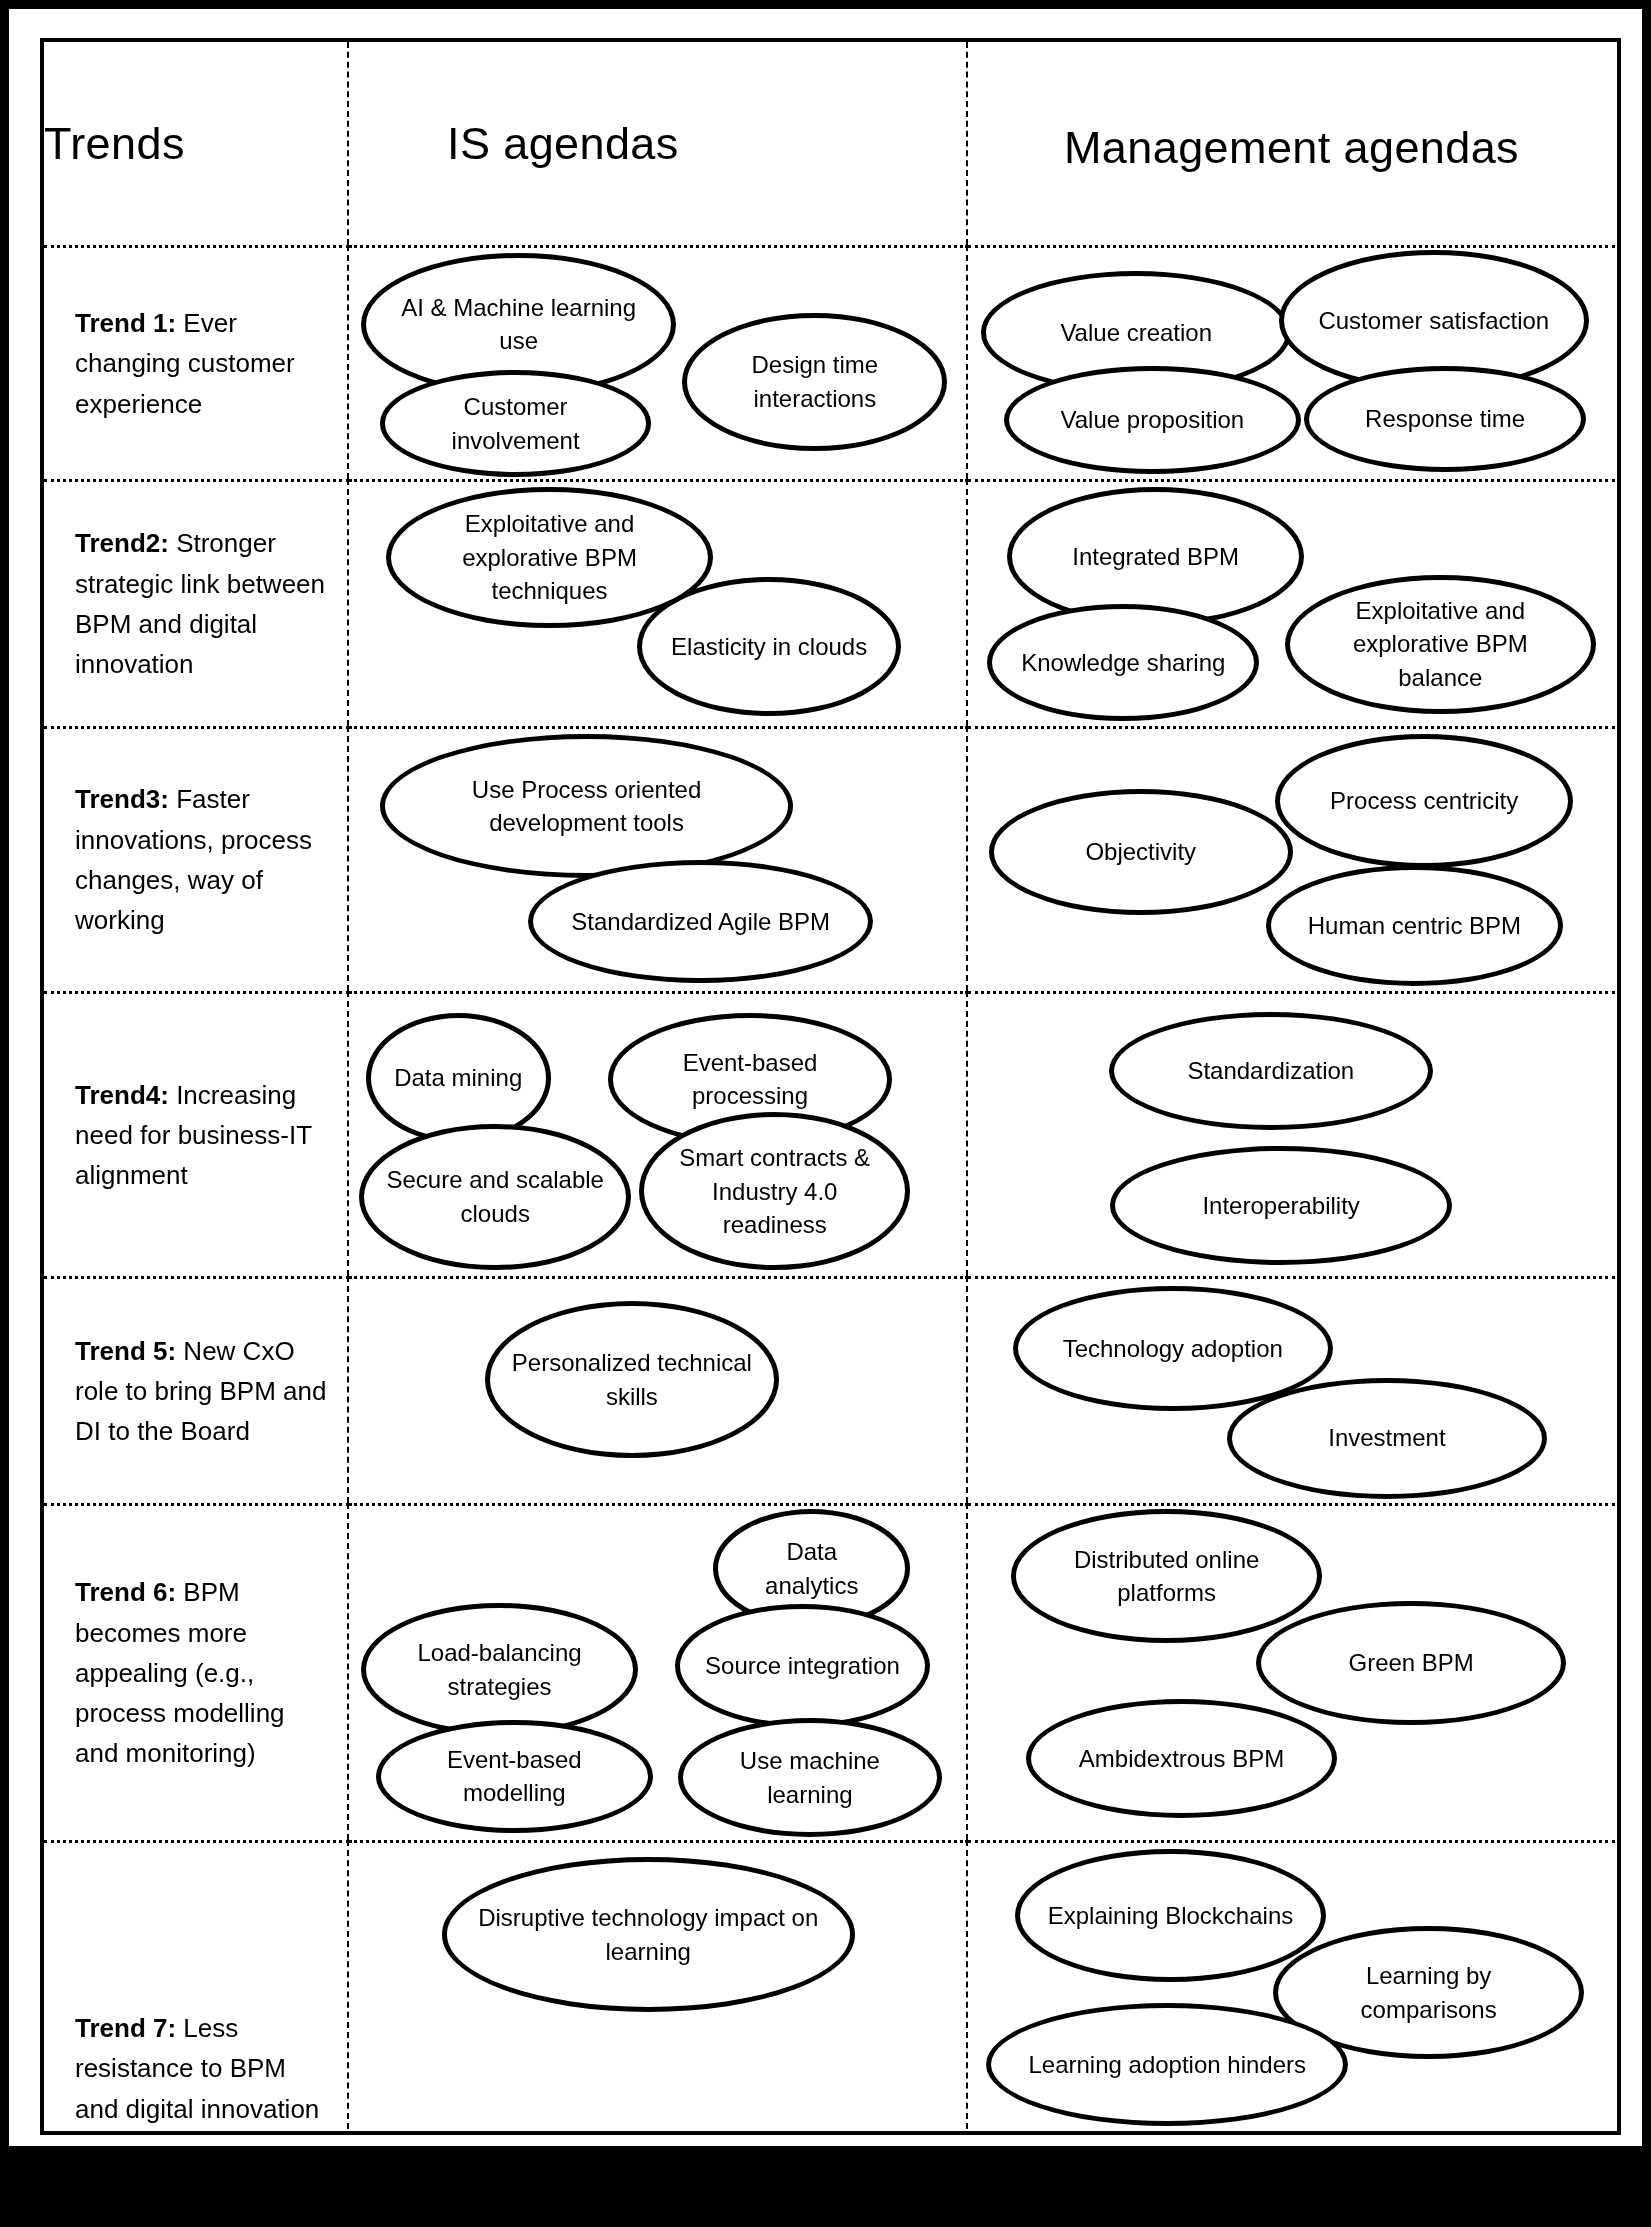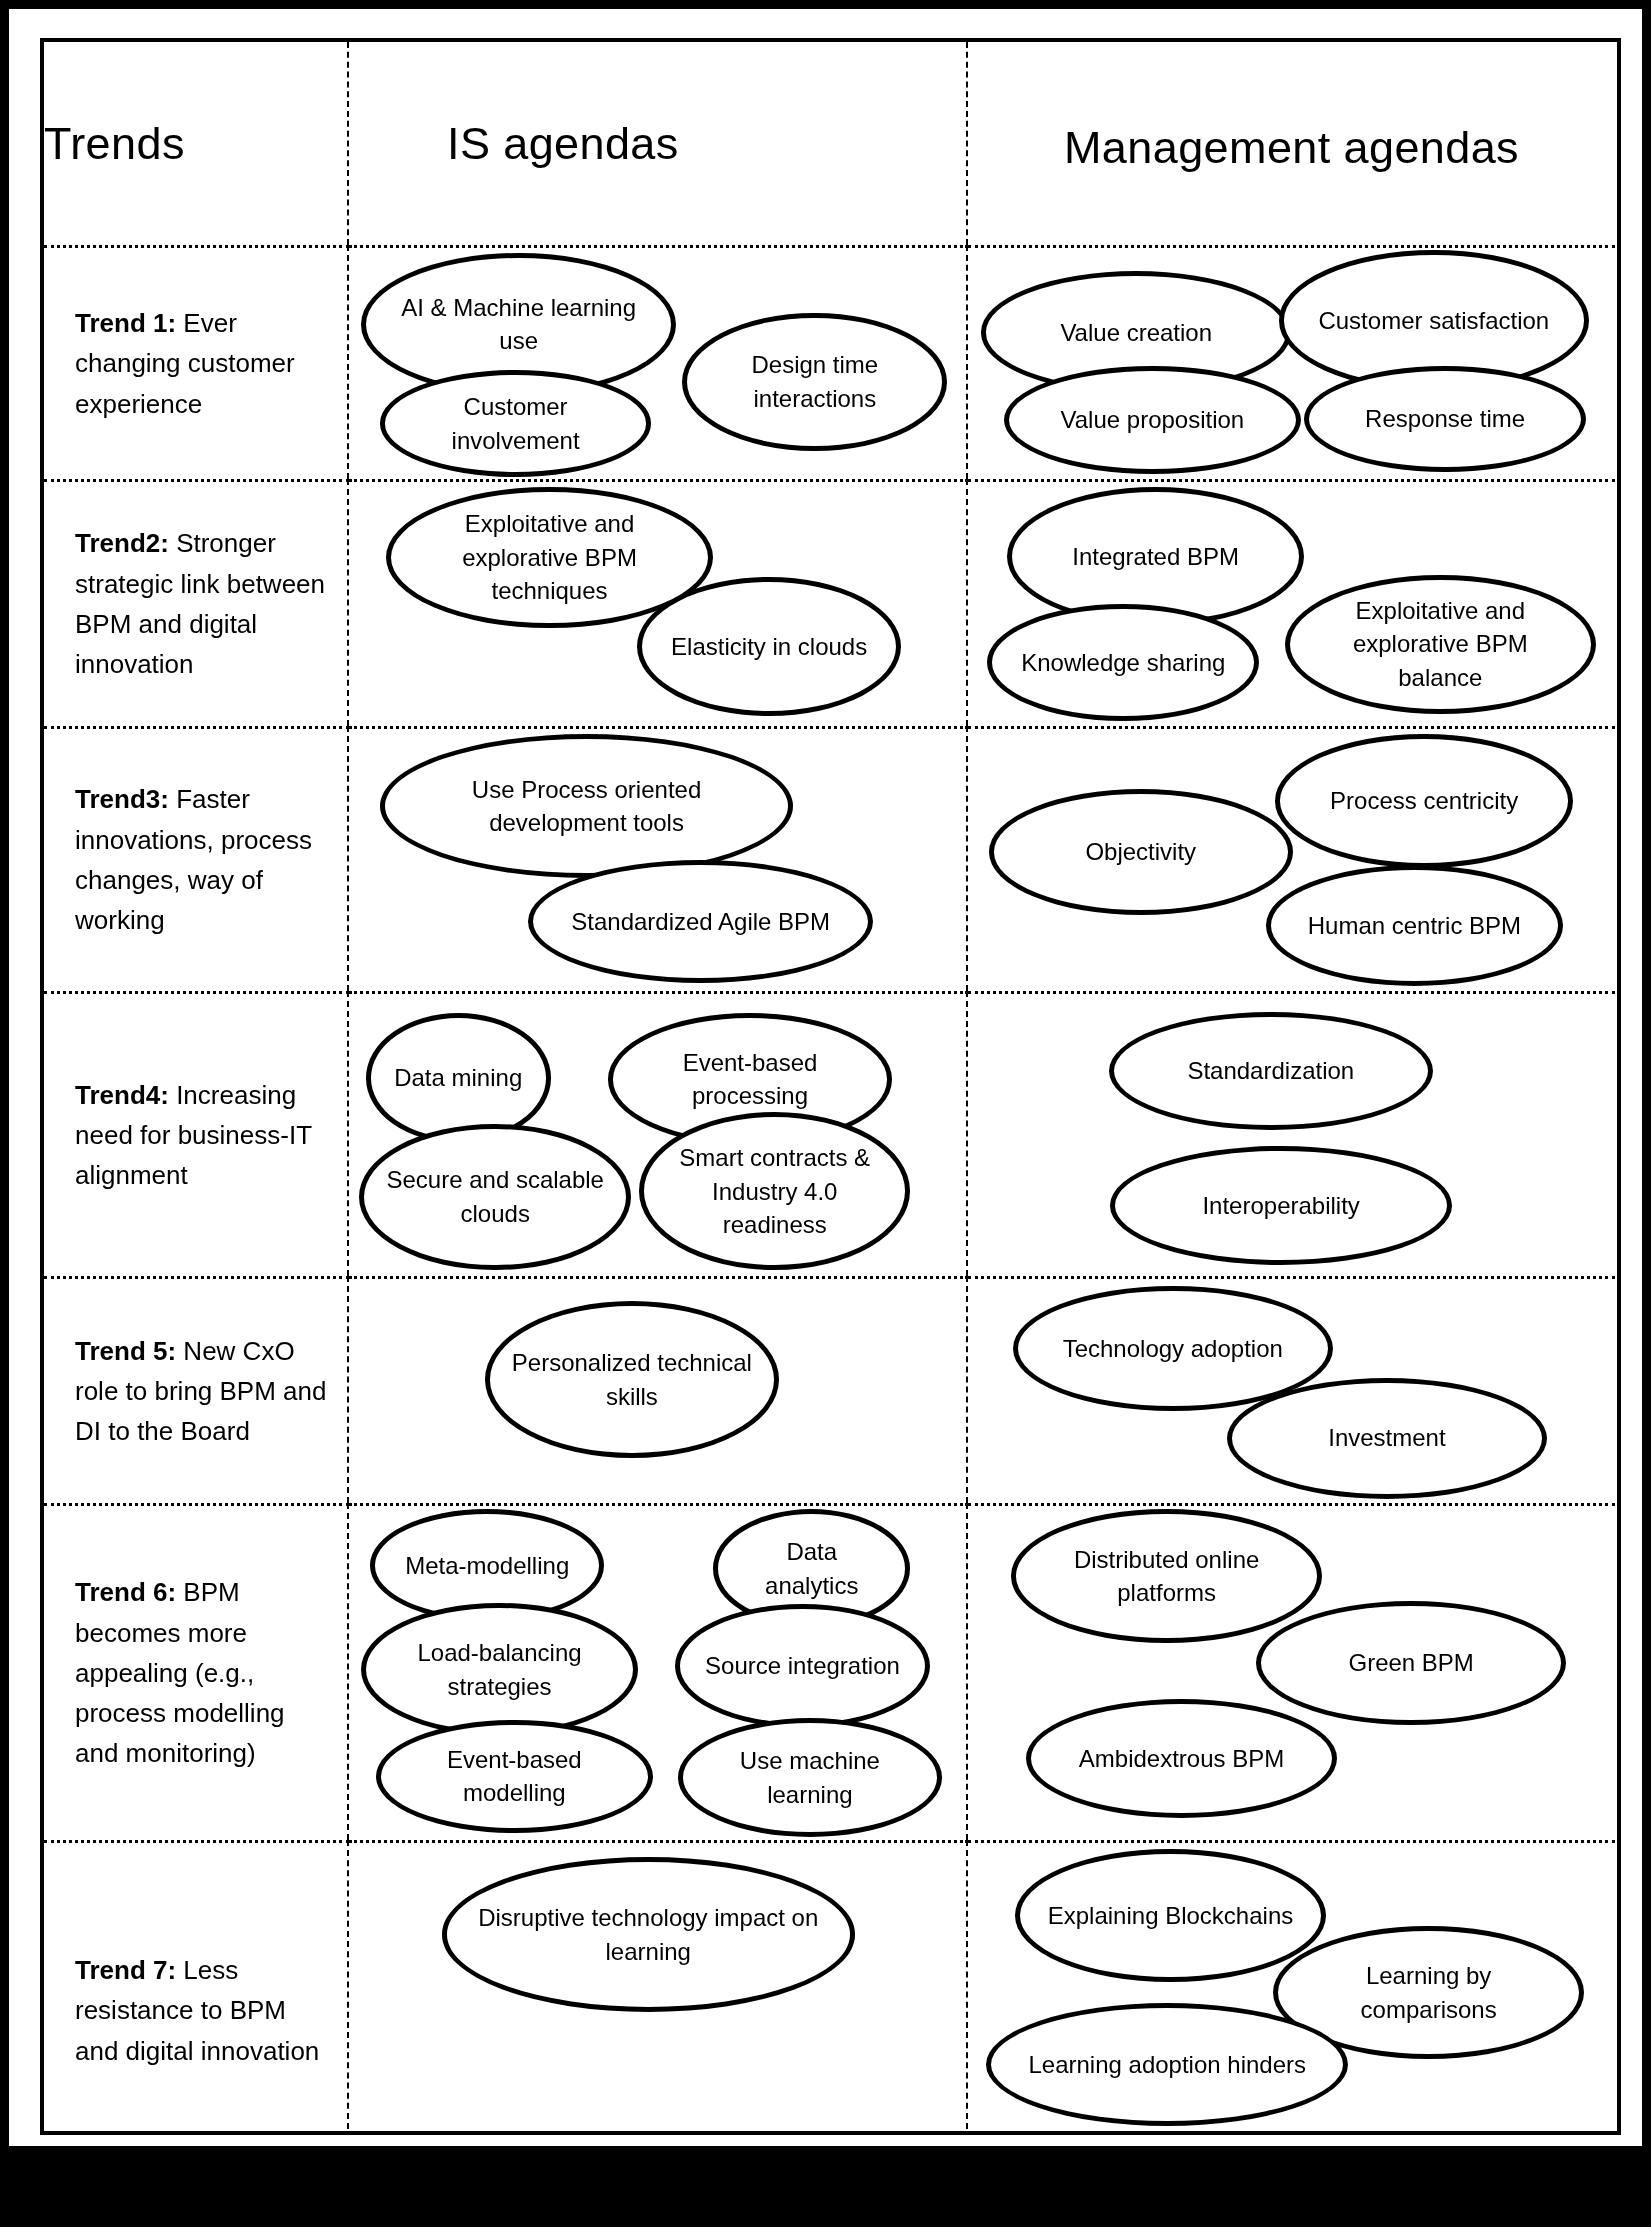--- a/index.html
+++ b/index.html
@@ -169,23 +169,20 @@
             </div>
           <div class="ellipse" style="left:40%;top:44%;width:49.5%;height:54%">
               <span>Investment</span>
             </div>
         </div>
 
         <div class="cell vline hline trend-cell">
           <div><b>Trend 6:</b><span> BPM becomes more appealing (e.g., process modelling and monitoring)</span></div>
         </div>
         <div class="cell vline hline">
-          <div class="ellipse" style="left:3.4%;top:1%;width:38%;height:33.8%">
-              <span>Meta-modelling</span>
-            </div>
           <div class="ellipse" style="left:59%;top:1%;width:32%;height:35.6%">
               <span>Data analytics</span>
             </div>
           <div class="ellipse" style="left:2%;top:29%;width:44.8%;height:40%">
               <span>Load-balancing strategies</span>
             </div>
           <div class="ellipse" style="left:52.8%;top:29.3%;width:41.4%;height:37.3%">
               <span>Source integration</span>
             </div>
           <div class="ellipse" style="left:4.4%;top:64%;width:44.8%;height:33.8%">
@@ -200,21 +197,21 @@
               <span>Distributed online platforms</span>
             </div>
           <div class="ellipse" style="left:44.5%;top:28.4%;width:48%;height:37.3%">
               <span>Green BPM</span>
             </div>
           <div class="ellipse" style="left:9%;top:57.8%;width:48%;height:35.6%">
               <span>Ambidextrous BPM</span>
             </div>
         </div>
 
-        <div class="cell vline hline trend-cell" style="align-items:center;padding-top:49px">
+        <div class="cell vline hline trend-cell" style="align-items:flex-end;padding-top:49px">
           <div><b>Trend 7:</b><span> Less resistance to BPM and digital innovation</span></div>
         </div>
         <div class="cell vline hline">
           <div class="ellipse" style="left:15%;top:5%;width:67%;height:54%">
               <span>Disruptive technology impact on learning</span>
             </div>
         </div>
         <div class="cell hline">
           <div class="ellipse" style="left:7.3%;top:2%;width:48%;height:46.6%">
               <span>Explaining Blockchains</span>

